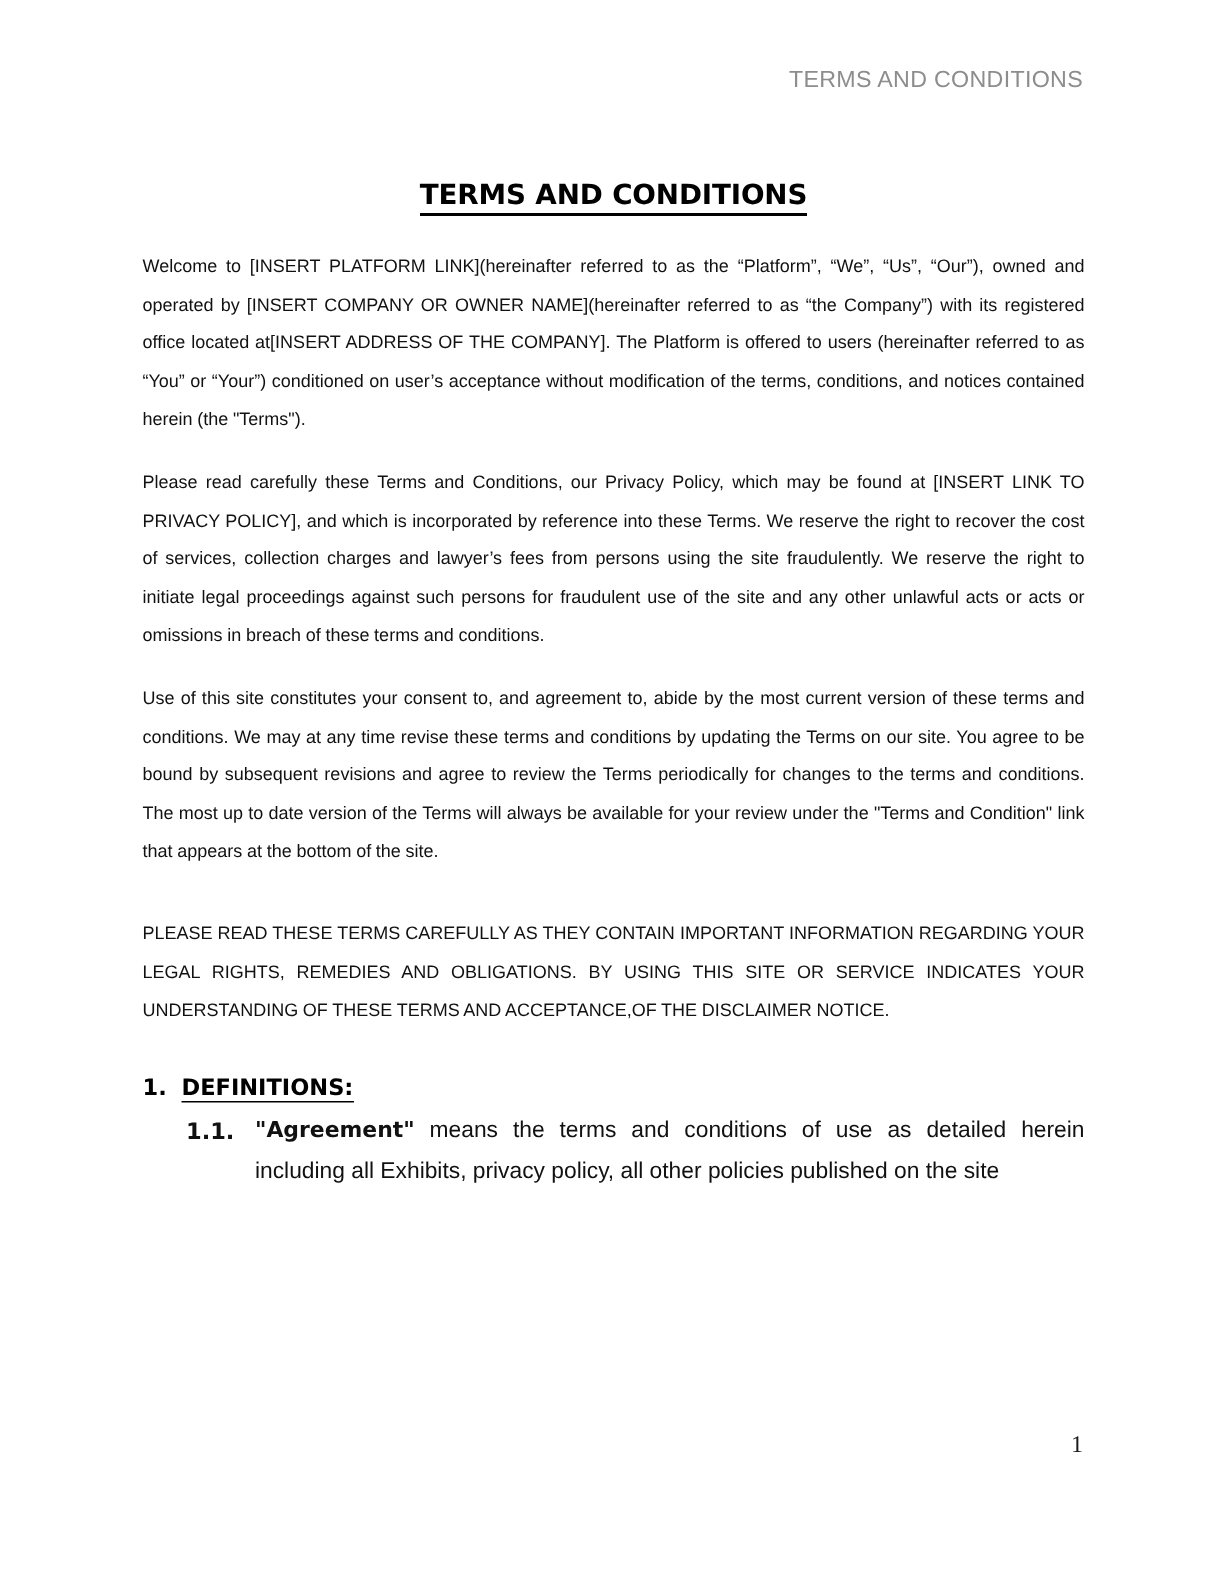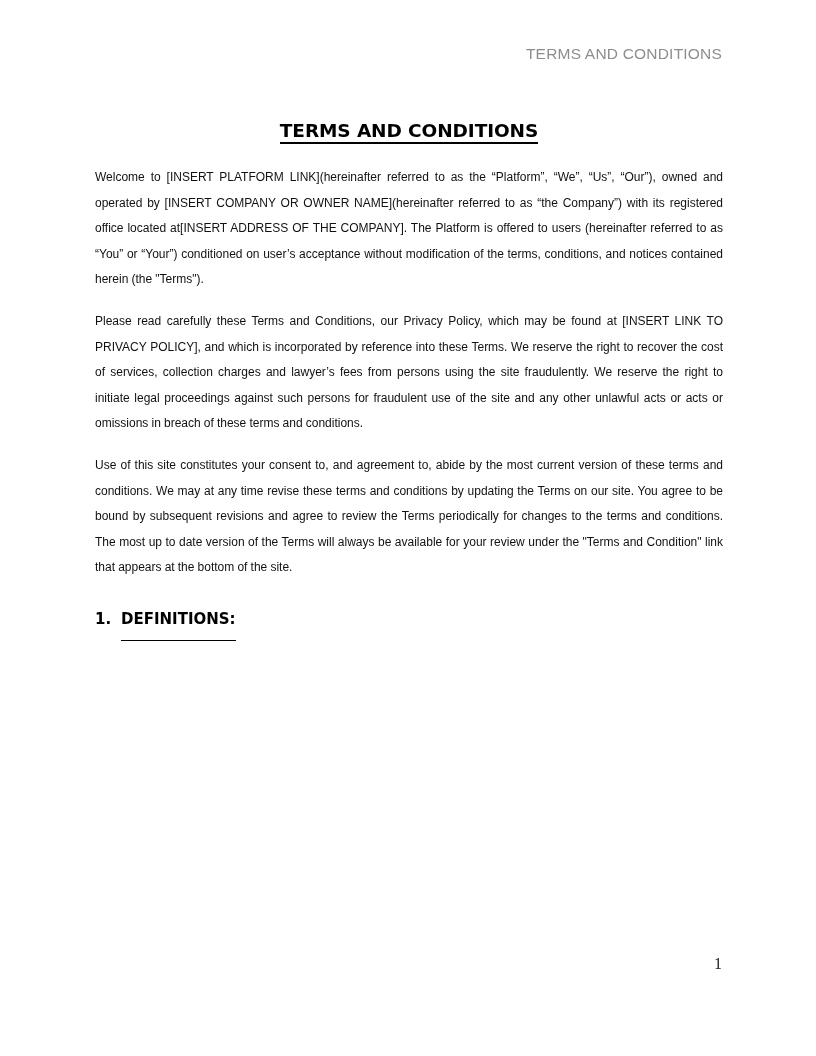--- a/index.html
+++ b/index.html
@@ -99,21 +99,21 @@
     position: absolute;
     left: 0;
     top: 0;
     font-weight: bold;
     font-family: "DejaVu Sans", sans-serif;
     font-size: 15px;
   }
   .sec-heading {
     font-weight: bold;
     border-bottom: 1.6px solid #000;
-    padding-bottom: 12px;
+    padding-bottom: 0px;
   }
 
   .sub-list {
     margin: 0;
     padding: 0;
     list-style: none;
   }
   .sub-item {
     position: relative;
     padding-left: 75px;
@@ -161,25 +161,33 @@
   <div class="content">
 
     <h1 class="doc-title"><span>TERMS AND CONDITIONS</span></h1>
 
     <p class="para">Welcome to [INSERT PLATFORM LINK](hereinafter referred to as the “Platform”, “We”, “Us”, “Our”), owned and operated by [INSERT COMPANY OR OWNER NAME](hereinafter referred to as “the Company”) with its registered office located at[INSERT ADDRESS OF THE COMPANY]. The Platform is offered to users (hereinafter referred to as “You” or “Your”) conditioned on user’s acceptance without modification of the terms, conditions, and notices contained herein (the "Terms").</p>
 
     <p class="para gap-top">Please read carefully these Terms and Conditions, our Privacy Policy, which may be found at [INSERT LINK TO PRIVACY POLICY], and which is incorporated by reference into these Terms. We reserve the right to recover the cost of services, collection charges and lawyer’s fees from persons using the site fraudulently. We reserve the right to initiate legal proceedings against such persons for fraudulent use of the site and any other unlawful acts or acts or omissions in breach of these terms and conditions.</p>
 
     <p class="para gap-top">Use of this site constitutes your consent to, and agreement to, abide by the most current version of these terms and conditions. We may at any time revise these terms and conditions by updating the Terms on our site. You agree to be bound by subsequent revisions and agree to review the Terms periodically for changes to the terms and conditions. The most up to date version of the Terms will always be available for your review under the "Terms and Condition" link that appears at the bottom of the site.</p>
 
+    <p class="para caps">PLEASE READ THESE TERMS CAREFULLY AS THEY CONTAIN IMPORTANT INFORMATION REGARDING YOUR LEGAL RIGHTS, REMEDIES AND OBLIGATIONS. BY USING THIS SITE OR SERVICE INDICATES YOUR UNDERSTANDING OF THESE TERMS AND ACCEPTANCE,OF THE DISCLAIMER NOTICE.</p>
 
     <ul class="section-list">
       <li class="sec-item">
         <span class="sec-num">1.</span>
         <span class="sec-heading">DEFINITIONS:</span>
+      </li>
+      <li>
+        <ul class="sub-list">
+          <li class="sub-item">
+            <span class="sub-num">1.1.</span><span class="term">"Agreement"</span><span> means the terms and conditions of use as detailed herein including all Exhibits, privacy policy, all other policies published on the site</span>
+          </li>
+        </ul>
       </li>
     </ul>
 
   </div>
 
   <div class="page-number">1</div>
 
 </div>
 
 </body></html>

